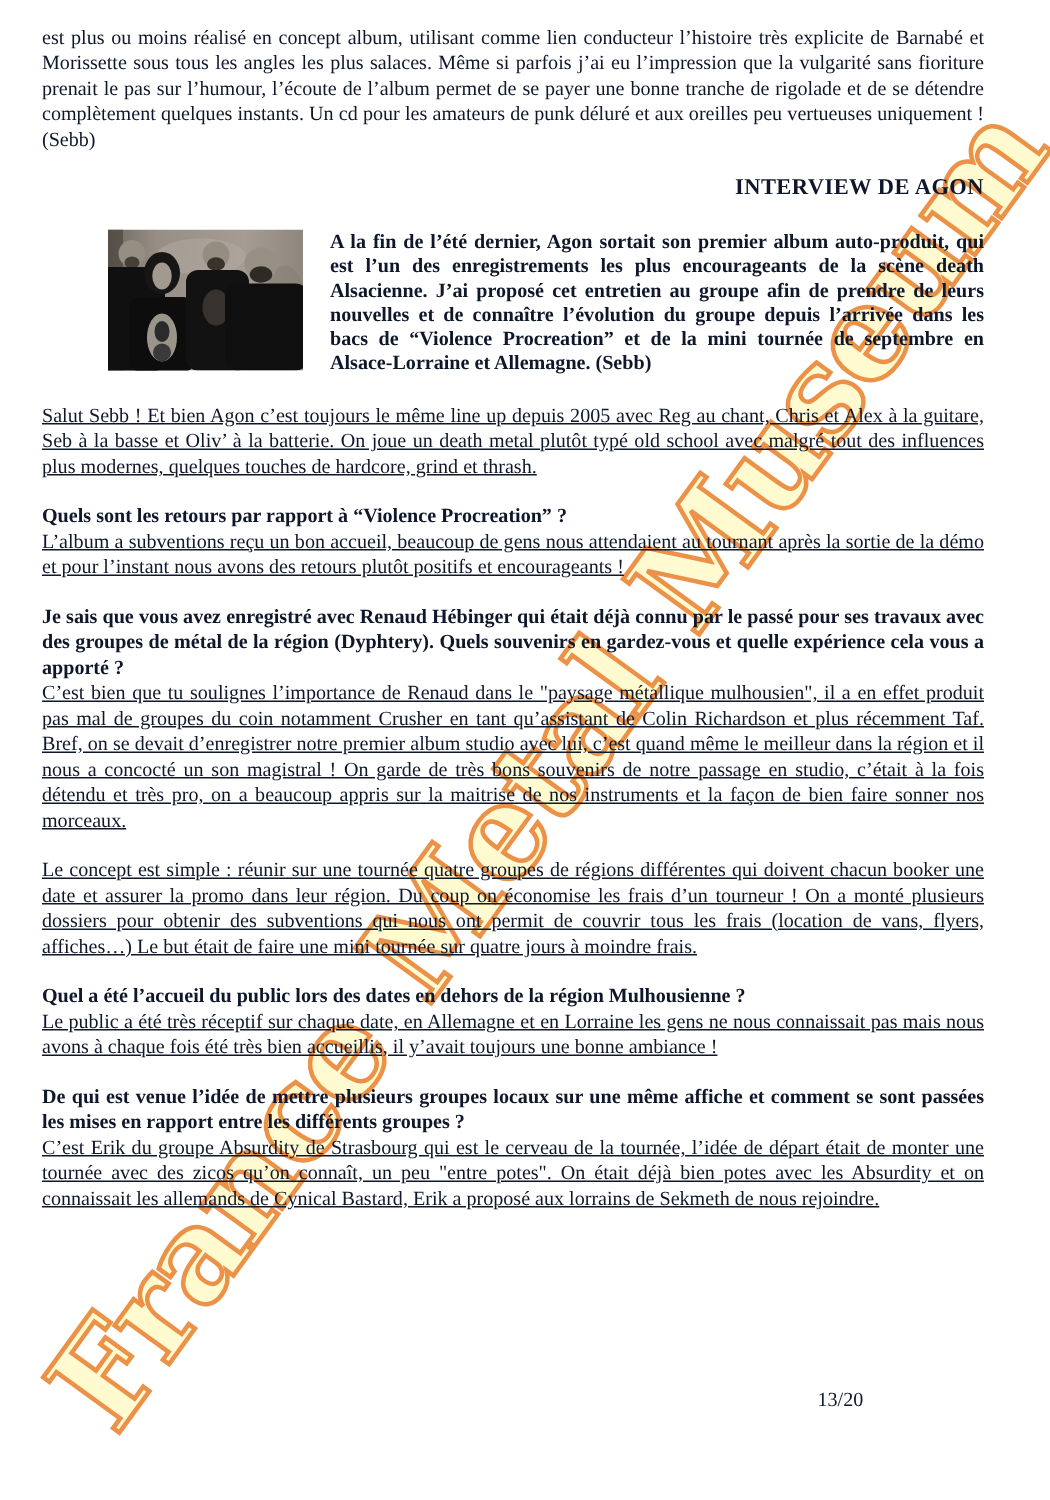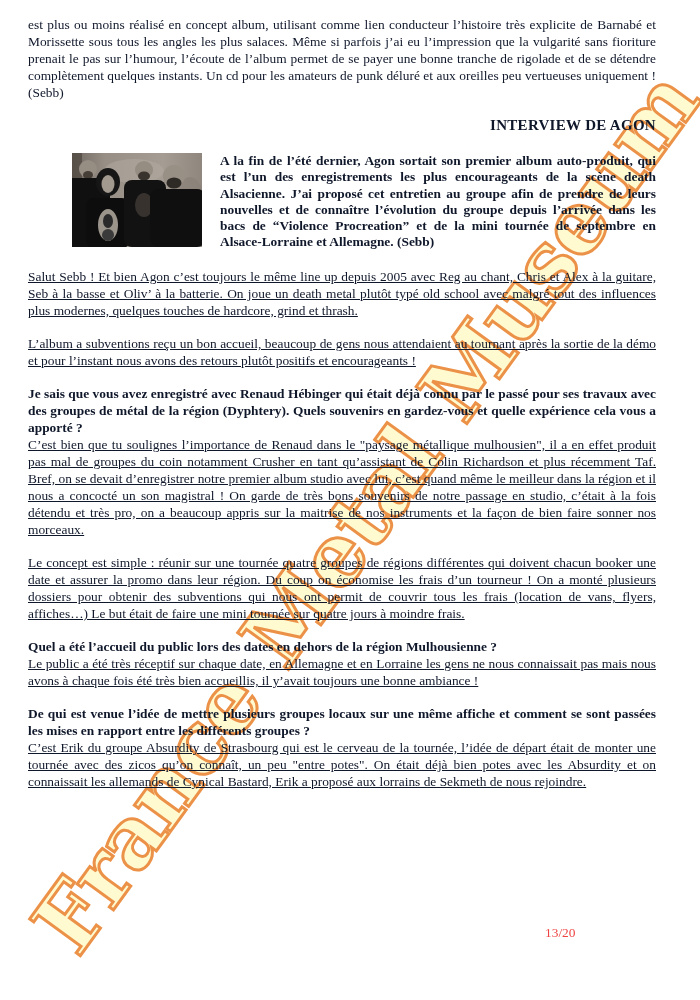--- a/index.html
+++ b/index.html
@@ -68,21 +68,21 @@
     margin: 0;
   }
   .qa { margin: 0 0 16px 0; }
   .question { font-weight: bold; margin: 0; }
   .answer { margin: 0; text-decoration: underline; }
   .page-number {
     position: absolute;
     left: 545px; top: 925px;
     z-index: 1;
     font-size: 13.4px;
-    color: #ef4444;
+    color: #0f172a;
   }
 </style>
 </head>
 <body>
 
 <div class="page">
 
   <div class="watermark" style="color: rgb(255, 249, 198); -webkit-text-stroke: 3px rgb(232, 122, 32);">France Metal Museum</div>
 
   <div class="content">
@@ -127,20 +127,21 @@
         <rect x="78" y="36" width="56" height="58" rx="9" fill="#0f0f0f"></rect>
       </svg>
       <p class="intro-text">A la fin de l’été dernier, Agon sortait son premier album auto-produit, qui est l’un des enregistrements les plus encourageants de la scène death Alsacienne. J’ai proposé cet entretien au groupe afin de prendre de leurs nouvelles et de connaître l’évolution du groupe depuis l’arrivée dans les bacs de “Violence Procreation” et de la mini tournée de septembre en Alsace-Lorraine et Allemagne. (Sebb)</p>
     </div>
 
     <div class="qa">
       <p class="answer">Salut Sebb ! Et bien Agon c’est toujours le même line up depuis 2005 avec Reg au chant, Chris et Alex à la guitare, Seb à la basse et Oliv’ à la batterie. On joue un death metal plutôt typé old school avec malgré tout des influences plus modernes, quelques touches de hardcore, grind et thrash.</p>
     </div>
 
     <div class="qa">
+      <p class="question">Quels sont les retours par rapport à “Violence Procreation” ?</p>
       <p class="answer">L’album a subventions reçu un bon accueil, beaucoup de gens nous attendaient au tournant après la sortie de la démo et pour l’instant nous avons des retours plutôt positifs et encourageants !</p>
     </div>
 
     <div class="qa">
       <p class="question">Je sais que vous avez enregistré avec Renaud Hébinger qui était déjà connu par le passé pour ses travaux avec des groupes de métal de la région (Dyphtery). Quels souvenirs en gardez-vous et quelle expérience cela vous a apporté ?</p>
       <p class="answer">C’est bien que tu soulignes l’importance de Renaud dans le "paysage métallique mulhousien", il a en effet produit pas mal de groupes du coin notamment Crusher en tant qu’assistant de Colin Richardson et plus récemment Taf. Bref, on se devait d’enregistrer notre premier album studio avec lui, c’est quand même le meilleur dans la région et il nous a concocté un son magistral ! On garde de très bons souvenirs de notre passage en studio, c’était à la fois détendu et très pro, on a beaucoup appris sur la maitrise de nos instruments et la façon de bien faire sonner nos morceaux.</p>
     </div>
 
     <div class="qa">
       <p class="answer">Le concept est simple : réunir sur une tournée quatre groupes de régions différentes qui doivent chacun booker une date et assurer la promo dans leur région. Du coup on économise les frais d’un tourneur ! On a monté plusieurs dossiers pour obtenir des subventions qui nous ont permit de couvrir tous les frais (location de vans, flyers, affiches…) Le but était de faire une mini tournée sur quatre jours à moindre frais.</p>

